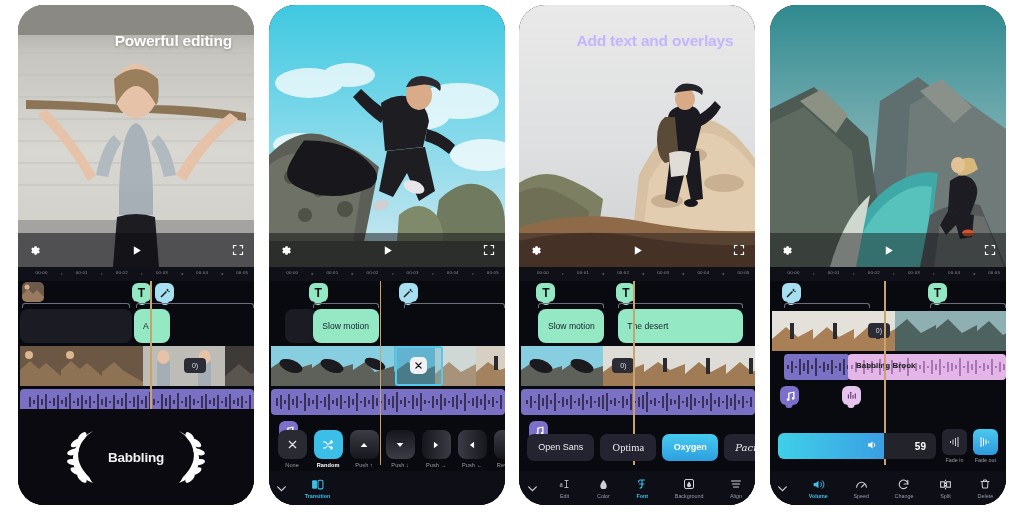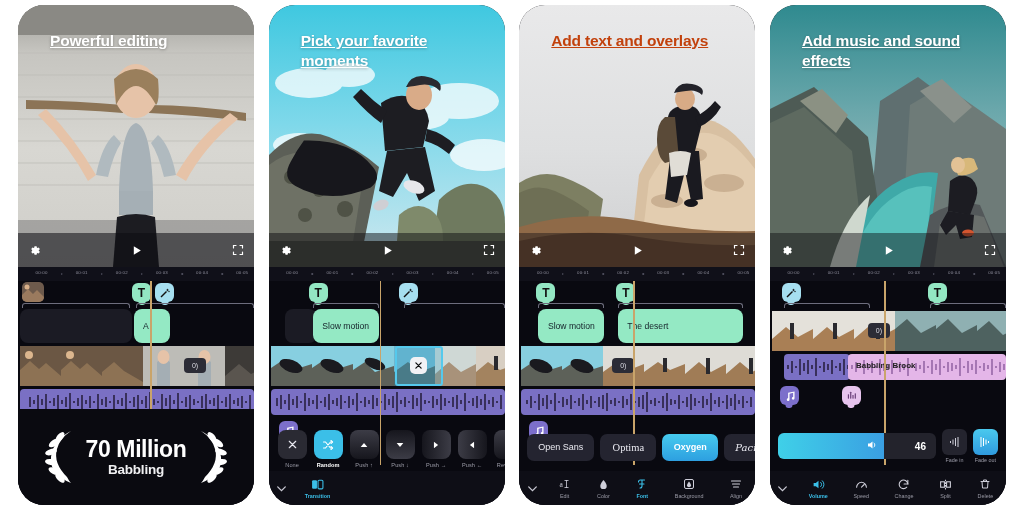--- a/index.html
+++ b/index.html
@@ -7,25 +7,25 @@
     font-family:"Liberation Sans", sans-serif; }
   .stage{ position:relative; width:1024px; height:515px; background:#fff;
     display:flex; justify-content:space-between; padding:5px 18px 0 18px; }
 
   .phone{ position:relative; width:236px; height:500px; border-radius:26px;
     overflow:hidden; background:#0b0b0f; flex:0 0 236px; }
 
   
   .preview{ position:relative; width:100%; height:262px; overflow:hidden; }
   .pv-bg{ position:absolute; inset:0; }
-  .pv-title{ position:absolute; left:0; right:0; top:26px; text-align:left;
-    font-size:15.5px; font-weight:bold; line-height:1.32; padding:0 32px;
-    letter-spacing:-.2px; z-index:6;text-decoration:underline; }
+  .pv-title{ position:absolute; left:0; right:0; top:26px; text-align:right;
+    font-size:15.5px; font-weight:bold; line-height:1.32; padding:0 22px;
+    letter-spacing:-.2px; z-index:6; }
   .pv-title.light{ color:#ffffff; text-shadow:0 1px 3px rgba(0,0,0,.3); }
-  .pv-title.dark{ color:#c2410c; }
+  .pv-title.dark{ color:#c4b5fd; }
   .overlay-text{ position:absolute; left:14px; top:86px; z-index:6;
     color:#ee7a46; font-size:27px; font-weight:bold; line-height:1.02;
     letter-spacing:-.5px; }
 
   .pv-ctl{ position:absolute; left:0; right:0; bottom:0; height:34px; z-index:7;
     display:flex; align-items:center; justify-content:space-between; padding:0 10px; }
   .pv-ctl svg{ display:block; }
 
   
   .tl{ position:relative; width:100%; height:238px; background:#090910; }
@@ -303,21 +303,20 @@
         <g>
             <ellipse cx="9" cy="14" rx="6" ry="3" transform="rotate(-35 9 14)"></ellipse>
             <ellipse cx="6" cy="23" rx="6" ry="3" transform="rotate(-18 6 23)"></ellipse>
             <ellipse cx="6" cy="33" rx="6" ry="3" transform="rotate(8 6 33)"></ellipse>
             <ellipse cx="9" cy="42" rx="6" ry="3" transform="rotate(28 9 42)"></ellipse>
             <ellipse cx="15" cy="49" rx="6" ry="3" transform="rotate(45 15 49)"></ellipse>
             <ellipse cx="15" cy="8" rx="6" ry="3" transform="rotate(-50 15 8)"></ellipse>
           </g>
       </svg>
       <div>
-        <div class="num">70 Million</div>
         <div class="sub">Babbling</div>
       </div>
       <svg width="32" height="56" viewBox="0 0 32 56" fill="#fff" style="transform:scaleX(-1)">
         <path d="M26 2q-18 9-20 26T26 54q-2-2-4-6Q8 34 12 20 15 9 26 2z"></path>
         <g>
             <ellipse cx="9" cy="14" rx="6" ry="3" transform="rotate(-35 9 14)"></ellipse>
             <ellipse cx="6" cy="23" rx="6" ry="3" transform="rotate(-18 6 23)"></ellipse>
             <ellipse cx="6" cy="33" rx="6" ry="3" transform="rotate(8 6 33)"></ellipse>
             <ellipse cx="9" cy="42" rx="6" ry="3" transform="rotate(28 9 42)"></ellipse>
             <ellipse cx="15" cy="49" rx="6" ry="3" transform="rotate(45 15 49)"></ellipse>
@@ -363,21 +362,20 @@
           <path d="M118 106q-14-10-26-22l-8 8q14 16 28 26z"></path>
           <path d="M158 124q16 4 28 16l-6 9q-12-10-24-13z"></path>
           </g>
         <ellipse cx="150" cy="90" rx="13" ry="15" fill="#d9ab88"></ellipse>
         <path d="M137 82q6-14 22-10t12 14q-8-8-20-6t-14 2z" fill="#2a2a30"></path>
         <path d="M26 148q44-16 74 4 12 8 4 20-34 30-72 22-16-4-12-22 2-12 6-24z" fill="#17171c" transform="rotate(18 70 170)"></path>
         <ellipse cx="112" cy="200" rx="8" ry="5" fill="#cfcfd4" transform="rotate(-20 112 200)"></ellipse>
         <ellipse cx="145" cy="182" rx="11" ry="6" fill="#e6e6ea" transform="rotate(20 145 182)"></ellipse>
         <rect x="0" y="228" width="236" height="34" fill="#0d0d12" opacity=".5"></rect>
       </svg>
-      <div class="pv-title light">Pick your favorite moments</div>
       <div class="pv-ctl">
         <span>
             <svg width="13" height="13" viewBox="0 0 24 24" fill="#fff">
               <path d="M12 8a4 4 0 100 8 4 4 0 000-8zm0 6a2 2 0 110-4 2 2 0 010 4z"></path>
               <path d="M20 12.8v-1.6l2-1.5-2-3.4-2.3 1a7.9 7.9 0 00-1.4-.8L15.9 4h-3.9l-.4 2.5c-.5.2-1 .5-1.4.8l-2.3-1-2 3.4 2 1.5v1.6l-2 1.5 2 3.4 2.3-1c.4.3.9.6 1.4.8l.4 2.5h3.9l.4-2.5c.5-.2 1-.5 1.4-.8l2.3 1 2-3.4z"></path>
             </svg>
           </span>
         <span>
             <svg width="13" height="13" viewBox="0 0 24 24" fill="#fff">
               <path d="M7 4l13 8-13 8z"></path>
@@ -799,21 +797,20 @@
         <path d="M170 218q24-12 44-6l20 50H164z" fill="#6a6f6c"></path>
         <g fill="#1c1c22">
             <path d="M180 176q12-10 22-2 8 8 4 20l-6 16-22-4z"></path>
             <path d="M178 206l26 4-2 22-12 2-4-14-10 10-6-10z"></path>
           </g>
         <path d="M184 160q10-10 20-6l4 10q-10 8-20 6z" fill="#d8b87a"></path>
         <ellipse cx="188" cy="160" rx="7" ry="8" fill="#e3c295"></ellipse>
         <ellipse cx="198" cy="228" rx="6" ry="3.5" fill="#d4552f"></ellipse>
         <rect x="0" y="228" width="236" height="34" fill="#0d0d12" opacity=".45"></rect>
       </svg>
-      <div class="pv-title light">Add music and sound effects</div>
       <div class="pv-ctl">
         <span>
             <svg width="13" height="13" viewBox="0 0 24 24" fill="#fff">
               <path d="M12 8a4 4 0 100 8 4 4 0 000-8zm0 6a2 2 0 110-4 2 2 0 010 4z"></path>
               <path d="M20 12.8v-1.6l2-1.5-2-3.4-2.3 1a7.9 7.9 0 00-1.4-.8L15.9 4h-3.9l-.4 2.5c-.5.2-1 .5-1.4.8l-2.3-1-2 3.4 2 1.5v1.6l-2 1.5 2 3.4 2.3-1c.4.3.9.6 1.4.8l.4 2.5h3.9l.4-2.5c.5-.2 1-.5 1.4-.8l2.3 1 2-3.4z"></path>
             </svg>
           </span>
         <span>
             <svg width="13" height="13" viewBox="0 0 24 24" fill="#fff">
               <path d="M7 4l13 8-13 8z"></path>
@@ -932,21 +929,21 @@
       <div class="playhead" style="left:114px;top:14px;height:184px"></div>
     </div>
 
     <div class="volrow">
       <div class="slider">
         <div class="fill" style="width: 67%;"></div>
         <span class="spk"><svg width="12" height="12" viewBox="0 0 24 24" fill="#fff">
               <path d="M4 9v6h4l5 4V5L8 9z"></path>
               <path d="M16 8a5 5 0 010 8" stroke="#fff" stroke-width="1.8" fill="none" stroke-linecap="round"></path>
             </svg></span>
-        <span class="val">46</span>
+        <span class="val">59</span>
       </div>
       <div class="fade">
         <div class="sq">
             <svg width="12" height="12" viewBox="0 0 24 24" fill="#cfcfda">
               <rect x="4" y="10" width="2" height="4"></rect>
               <rect x="9" y="7" width="2" height="10"></rect>
               <rect x="14" y="4" width="2" height="16"></rect>
               <rect x="19" y="2" width="2" height="20"></rect>
             </svg>
           </div>

